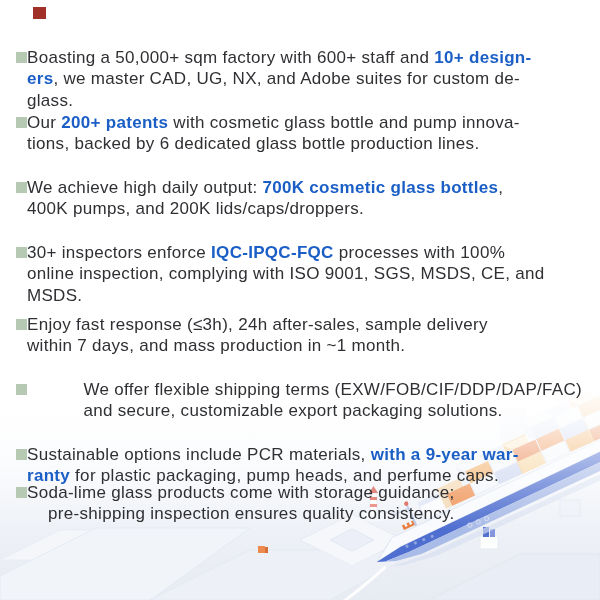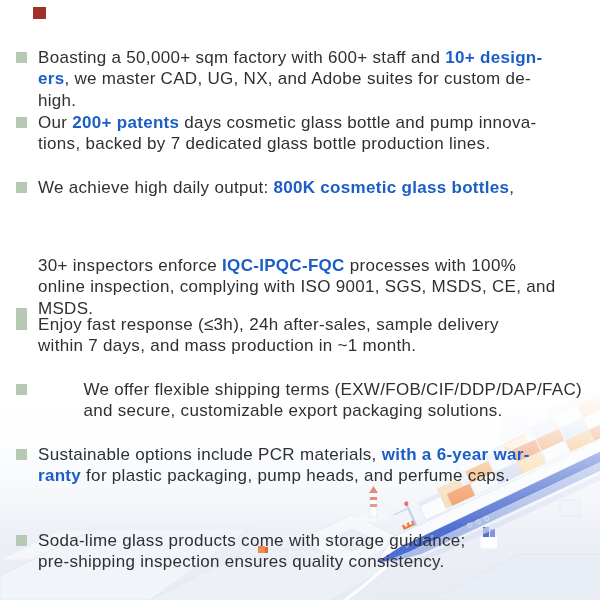--- a/index.html
+++ b/index.html
@@ -15,21 +15,20 @@
   
   .bullet-list{position:absolute;inset:0;z-index:3;}
   .bullet{
     position:absolute;left:16px;right:18px;display:flex;align-items:flex-start;
   }
   .marker{
     flex:0 0 auto;width:11px;height:11px;margin-top:5px;
     background:var(--marker-color,#b6c9b2);
   }
   .btext{
-    margin-left:11px;
     font-size:17px;line-height:21.4px;letter-spacing:0.3px;
     color:var(--ink-color,#2f3033);
   }
   .line{white-space:nowrap;}
   .hl{color:var(--hl-color,#1a5ec6);font-weight:700;}
   
   .illustration{
     position:absolute;left:0;bottom:0;width:600px;height:220px;z-index:1;
     background:linear-gradient(180deg,#ffffff 0%,#f7f9fc 35%,#eceff5 75%,#e7ebf2 100%);
   }
@@ -157,37 +156,38 @@
   </svg>
   <div class="fade"></div>
 </div>
 
 <div class="bullet-list">
     <div class="bullet" style="top: 47px;">
       <span class="marker"></span>
       <div class="btext">
         <div class="line"><span>Boasting a 50,000+ sqm factory with 600+ staff and </span><span class="hl">10+ design-</span></div>
         <div class="line"><span class="hl">ers</span><span>, we master CAD, UG, NX, and Adobe suites for custom de-</span></div>
-        <div class="line"><span>high.</span></div>
+        <div class="line"><span>glass.</span></div>
       </div>
     </div>
     <div class="bullet" style="top: 112px;">
       <span class="marker"></span>
       <div class="btext">
-        <div class="line"><span>Our </span><span class="hl">200+ patents</span><span> days cosmetic glass bottle and pump innova-</span></div>
-        <div class="line"><span>tions, backed by 7 dedicated glass bottle production lines.</span></div>
+        <div class="line"><span>Our </span><span class="hl">200+ patents</span><span> with cosmetic glass bottle and pump innova-</span></div>
+        <div class="line"><span>tions, backed by 6 dedicated glass bottle production lines.</span></div>
       </div>
     </div>
     <div class="bullet" style="top: 177px;">
       <span class="marker"></span>
       <div class="btext">
-        <div class="line"><span>We achieve high daily output: </span><span class="hl">800K cosmetic glass bottles</span><span>,</span></div>
-      </div>
-    </div>
-    <div class="bullet" style="top: 255px; align-items: flex-end;">
+        <div class="line"><span>We achieve high daily output: </span><span class="hl">700K cosmetic glass bottles</span><span>,</span></div>
+        <div class="line"><span>400K pumps, and 200K lids/caps/droppers.</span></div>
+      </div>
+    </div>
+    <div class="bullet" style="top: 242px;">
       <span class="marker"></span>
       <div class="btext">
         <div class="line"><span>30+ inspectors enforce </span><span class="hl">IQC-IPQC-FQC</span><span> processes with 100%</span></div>
         <div class="line"><span>online inspection, complying with ISO 9001, SGS, MSDS, CE, and</span></div>
         <div class="line"><span>MSDS.</span></div>
       </div>
     </div>
     <div class="bullet" style="top: 314px;">
       <span class="marker"></span>
       <div class="btext">
@@ -198,24 +198,24 @@
     <div class="bullet" style="top: 379px; justify-content: space-between;">
       <span class="marker"></span>
       <div class="btext">
         <div class="line"><span>We offer flexible shipping terms (EXW/FOB/CIF/DDP/DAP/FAC)</span></div>
         <div class="line"><span>and secure, customizable export packaging solutions.</span></div>
       </div>
     </div>
     <div class="bullet" style="top: 444px;">
       <span class="marker"></span>
       <div class="btext">
-        <div class="line"><span>Sustainable options include PCR materials, </span><span class="hl">with a 6-year war-</span></div>
+        <div class="line"><span>Sustainable options include PCR materials, </span><span class="hl">with a 9-year war-</span></div>
         <div class="line"><span class="hl">ranty</span><span> for plastic packaging, pump heads, and perfume caps.</span></div>
       </div>
     </div>
-    <div class="bullet" style="top: 530px;">
+    <div class="bullet" style="top: 482px; text-align: right;">
       <span class="marker"></span>
       <div class="btext">
         <div class="line"><span>Soda-lime glass products come with storage guidance;</span></div>
         <div class="line"><span>pre-shipping inspection ensures quality consistency.</span></div>
       </div>
     </div>
   </div>
 
 </body></html>

